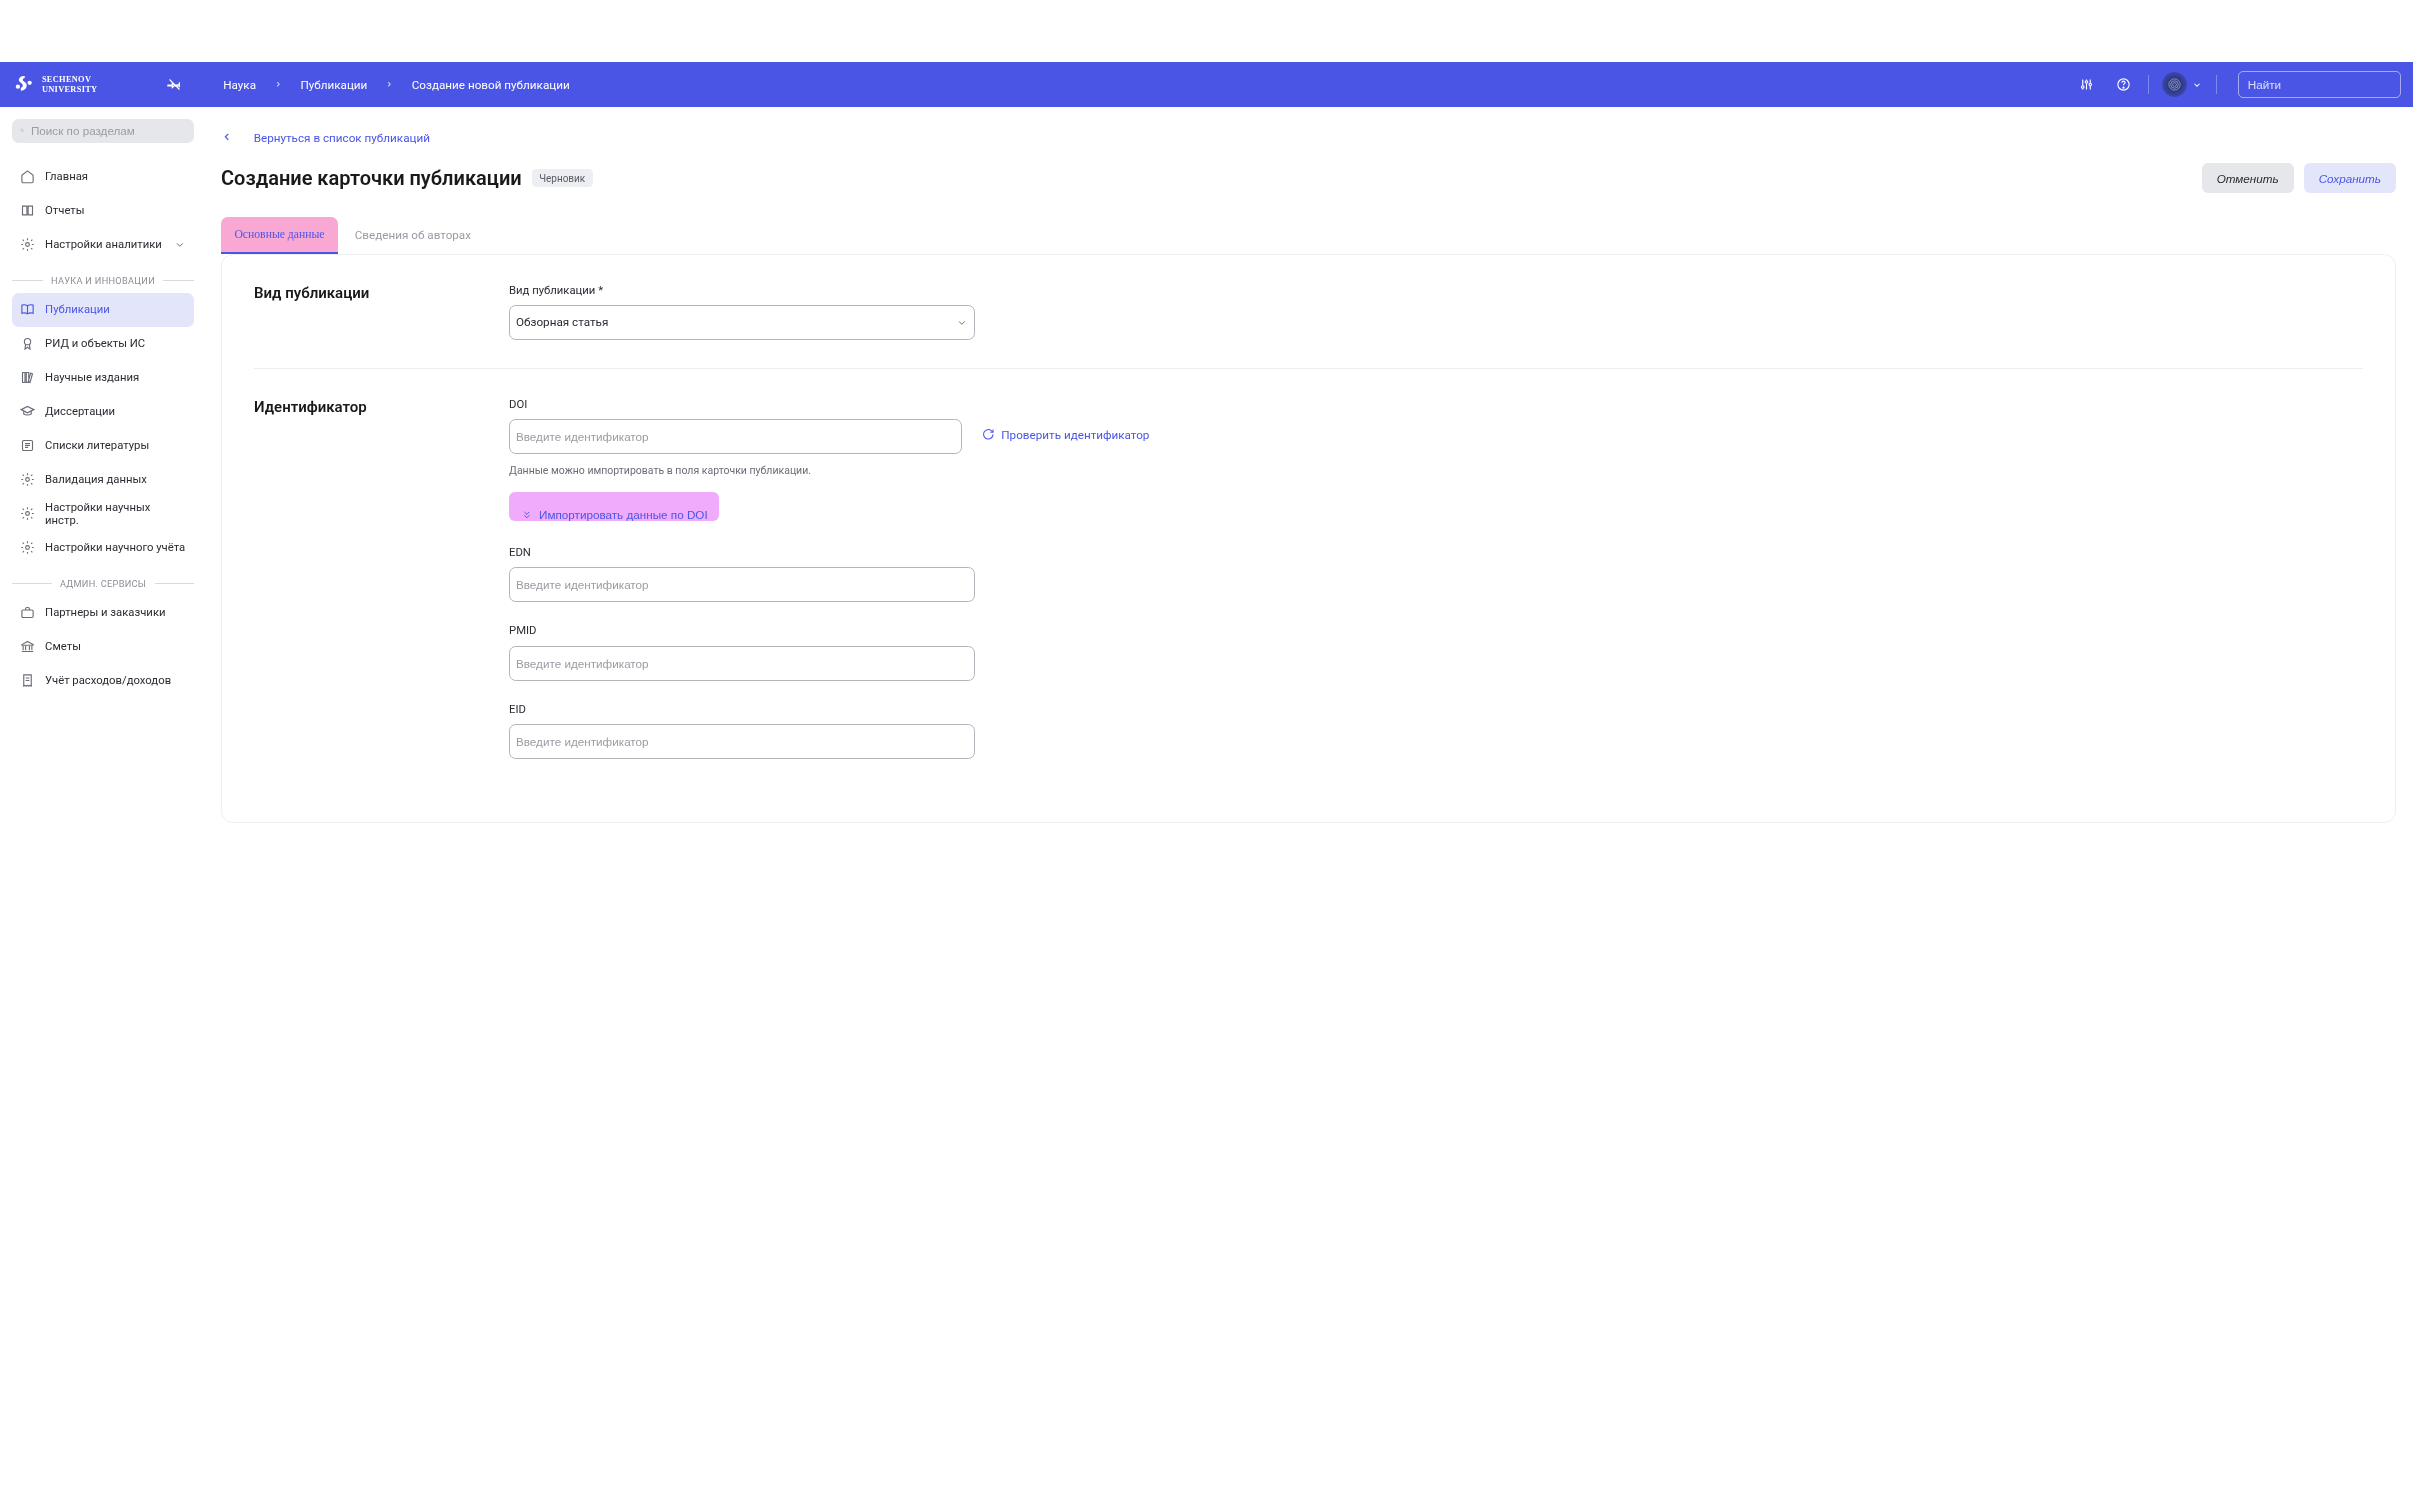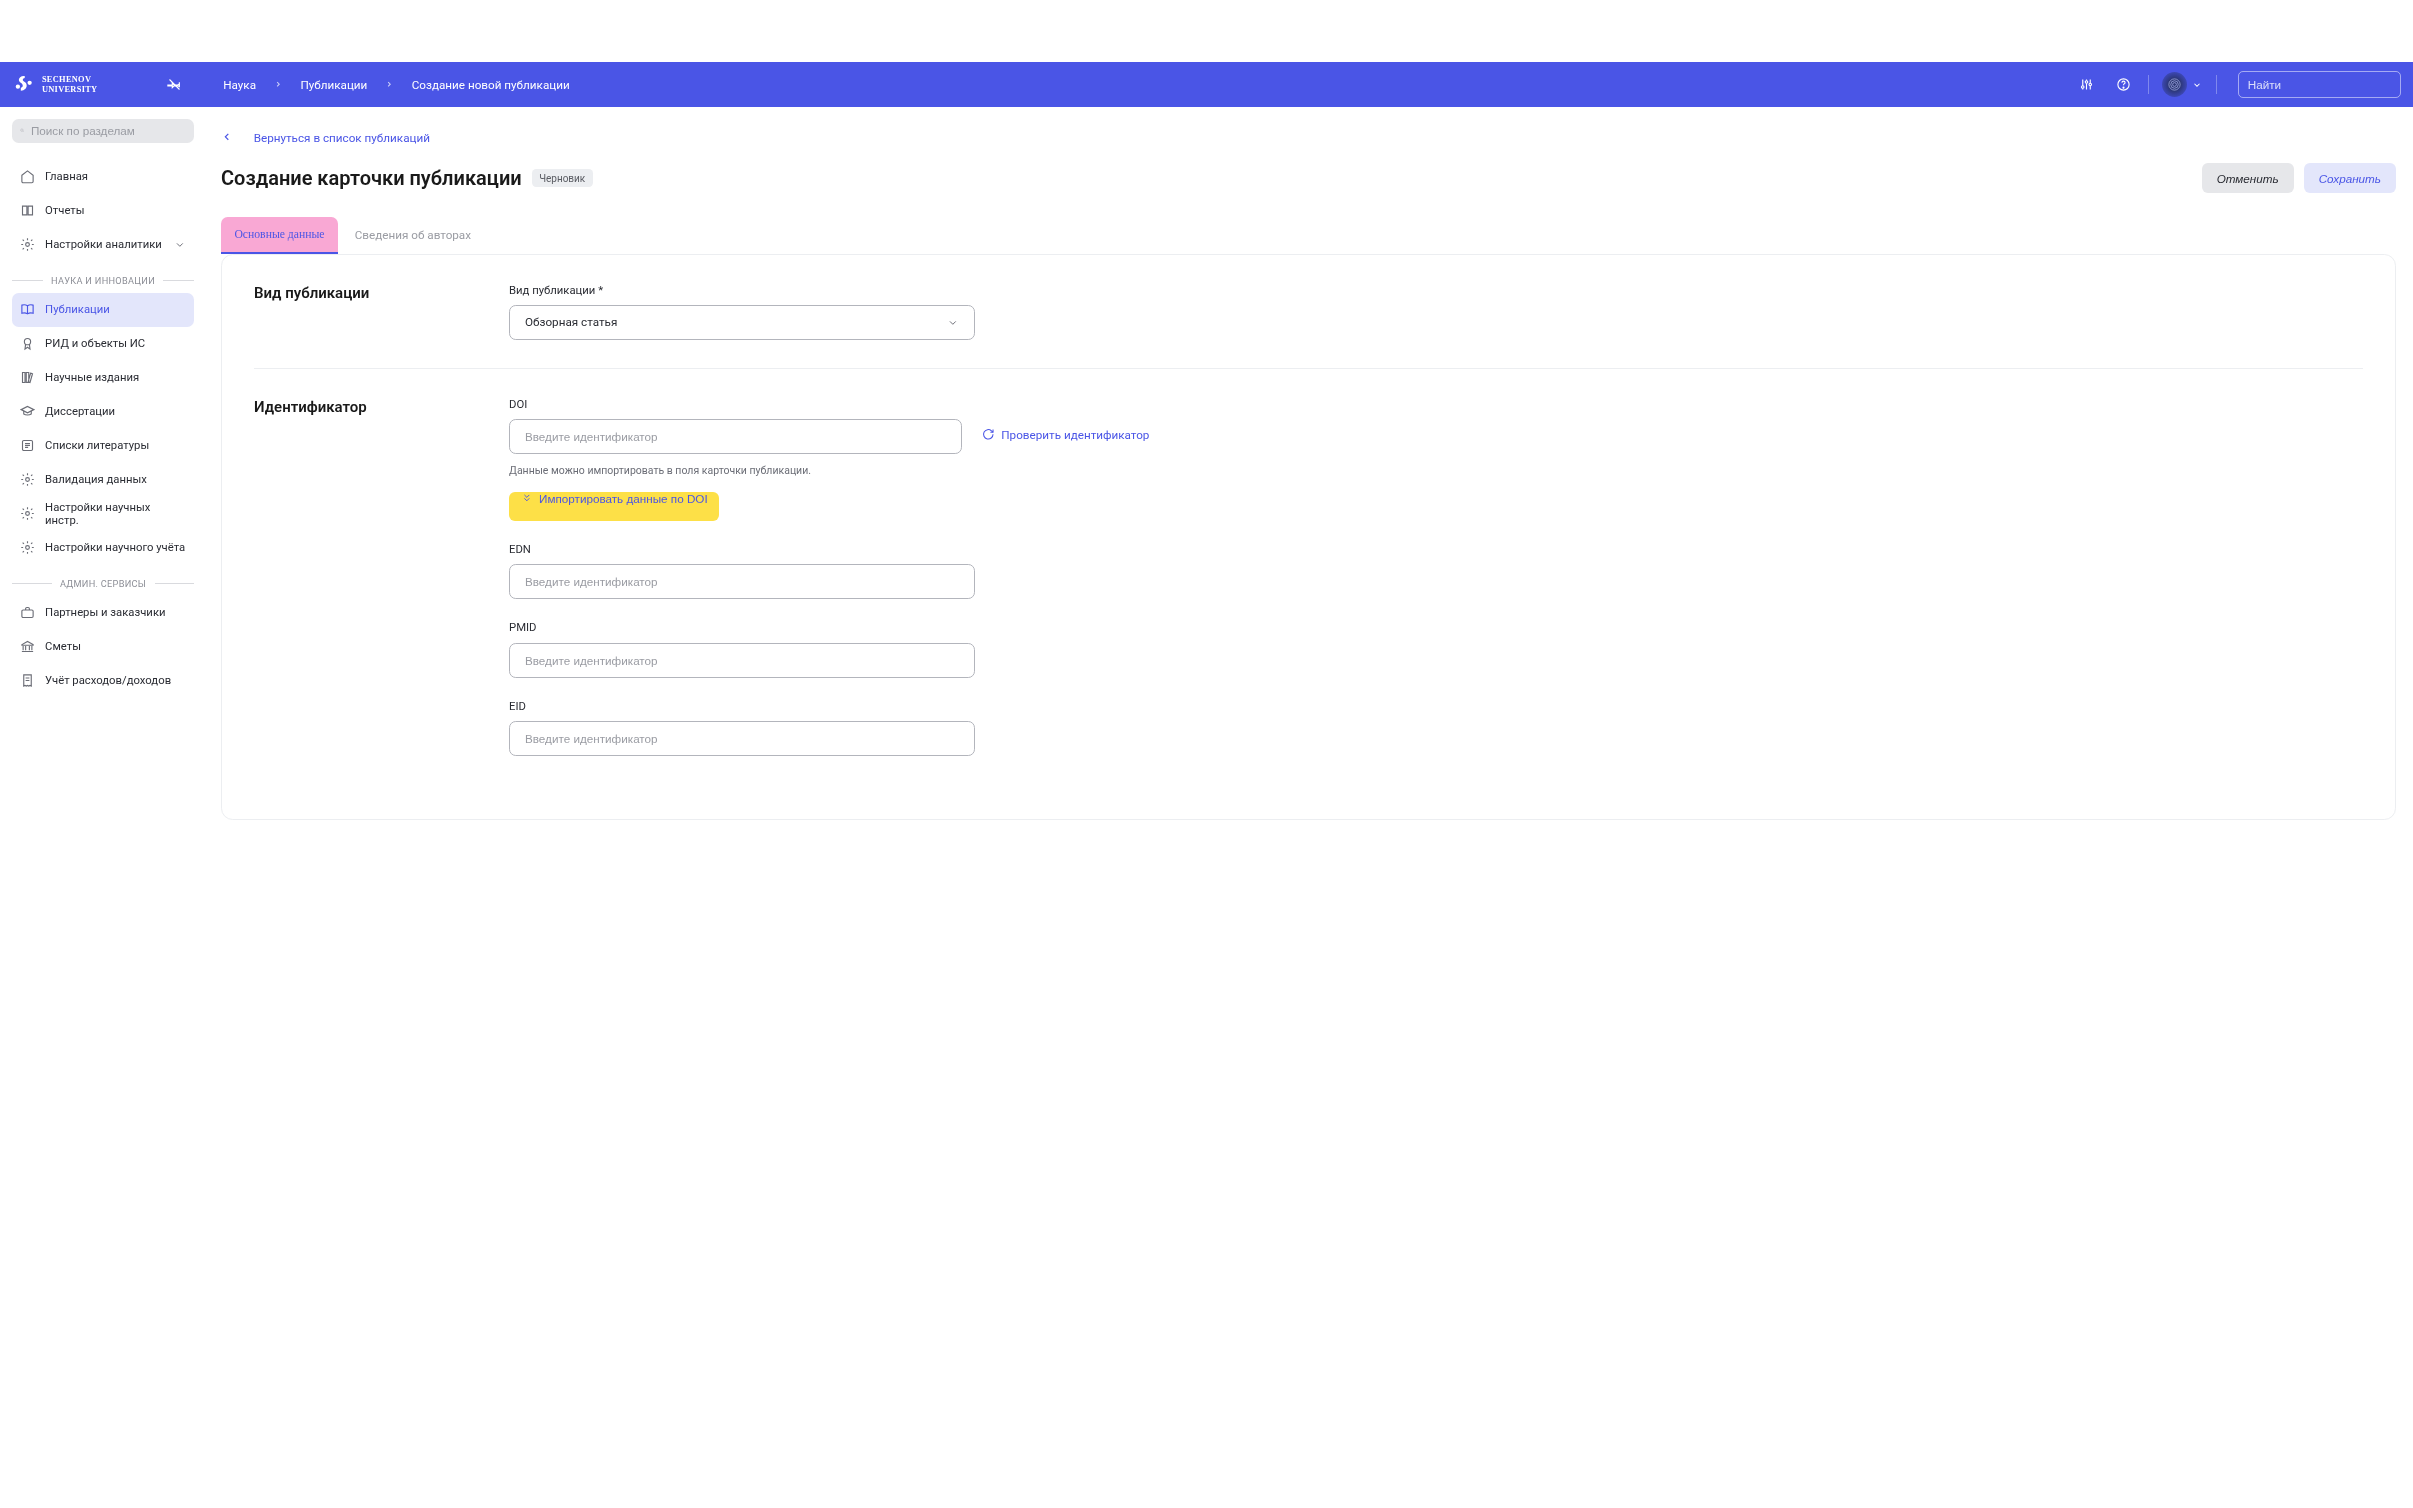--- a/index.html
+++ b/index.html
@@ -46,27 +46,27 @@
 .tabs { display: flex; gap: 3.4px; margin-bottom: 0; }
 .tab { padding: 11.7px 13.4px; font-size: 11.7px; border-radius: 6.7px 6.7px 0 0; cursor: pointer; color: #9a9ca3; position: relative; }
 .tab.active { background: #f9a8d4; color: #4a55e6; font-family: Liberation Serif, serif; }
 .tab.active::after { content:""; position:absolute; left:0; right:0; bottom:0; height:2.1px; background:#4a55e6; }
 .card { background: #fff; border: 0.8px solid #eceef1; border-radius: 11.7px; padding: 28.5px 32px 34px; }
 .form-section { display: flex; gap: 34px; padding: 0 0 28.5px; }
 .form-section + .form-section { border-top: 0.8px solid #eceef1; padding-top: 28.5px; }
 .section-label { width: 221px; font-size: 15px; font-weight: 600; flex-shrink: 0; }
 .section-body { flex: 1; max-width: 654px; }
 .field-label { font-size: 11.3px; color: #2a2c33; margin-bottom: 8.4px; display: block; }
-.select, .text-input { width: 100%; height: 35px; border: 0.8px solid #b3b5bc; border-radius: 6.7px; padding: 0 15px; font-size: 11.7px; color: #2a2c33; background:#fff; display:flex; align-items:center; justify-content:space-between; }
+.select, .text-input { width: 100%; height: 35px; border: 0.8px solid #b3b5bc; border-radius: 6.7px; padding: 0 6px; font-size: 11.7px; color: #2a2c33; background:#fff; display:flex; align-items:center; justify-content:space-between; }
 .select { cursor:pointer; max-width:466px; }
 .text-input input { border:none; outline:none; width:100%; height:100%; font-size:11.7px; background:transparent; }
 .text-input input::placeholder { color:#9a9ca3; }
 .helper { font-size: 10.5px; color: #6b6d76; margin-top: 10px; }
 .link-btn { display:inline-flex; align-items:center; gap:6.7px; color:#4a55e6; font-size:11.7px; cursor:pointer; white-space:nowrap; }
-.import-btn { margin-top: 15px; background:#fde047; color:#4a55e6; height:28.5px; padding:0 11.7px; border:none; border-radius:5.9px; font-size:11.7px; display:inline-flex; align-items:flex-start; gap:6.7px; cursor:pointer; }
+.import-btn { margin-top: 15px; background:#f0abfc; color:#4a55e6; height:28.5px; padding:0 11.7px; border:none; border-radius:5.9px; font-size:11.7px; display:inline-flex; align-items:flex-end; gap:6.7px; cursor:pointer; }
 .id-group + .id-group { margin-top: 22px; }
 .doi-wrapper { display:flex; gap:20px; align-items:flex-start; }
 .doi-left { flex:1; max-width:453px; }
 svg { display:block; }
 </style>
 </head>
 <body>
 
 <div class="browser-chrome"></div>
 

